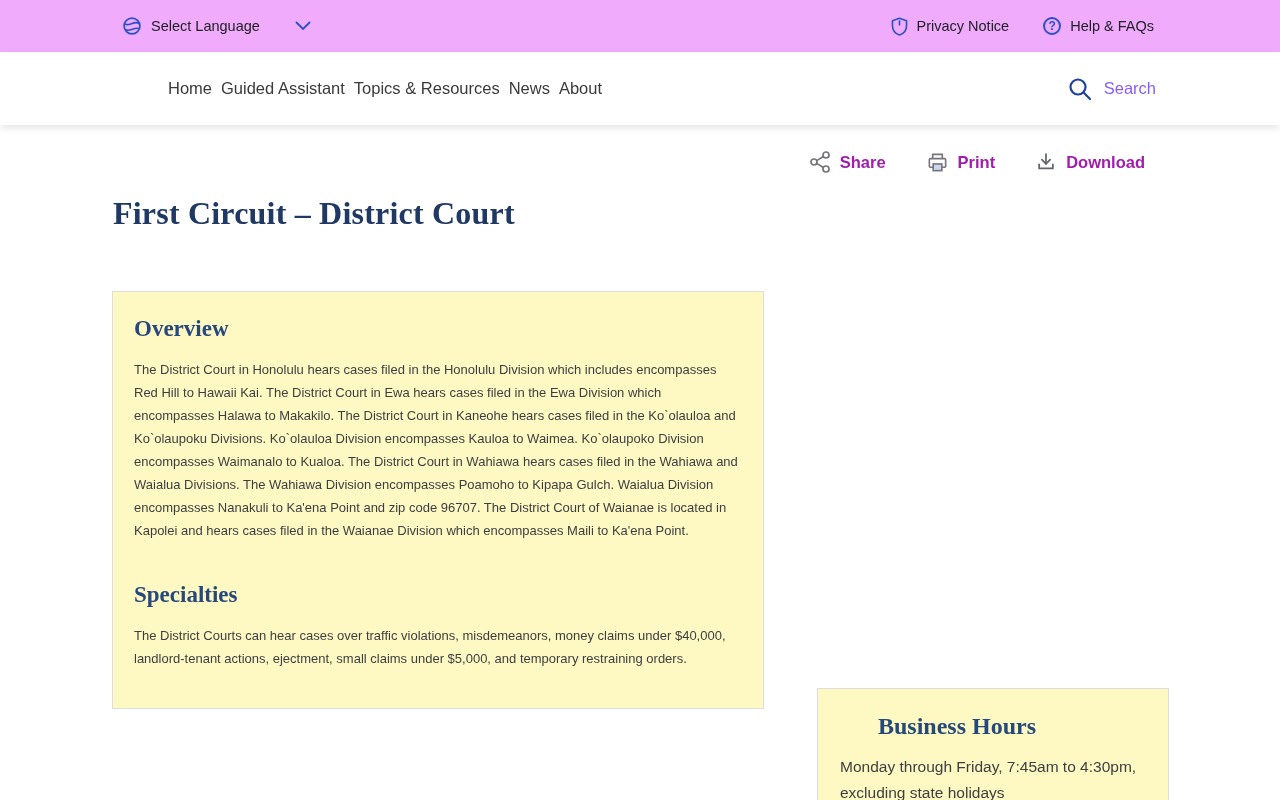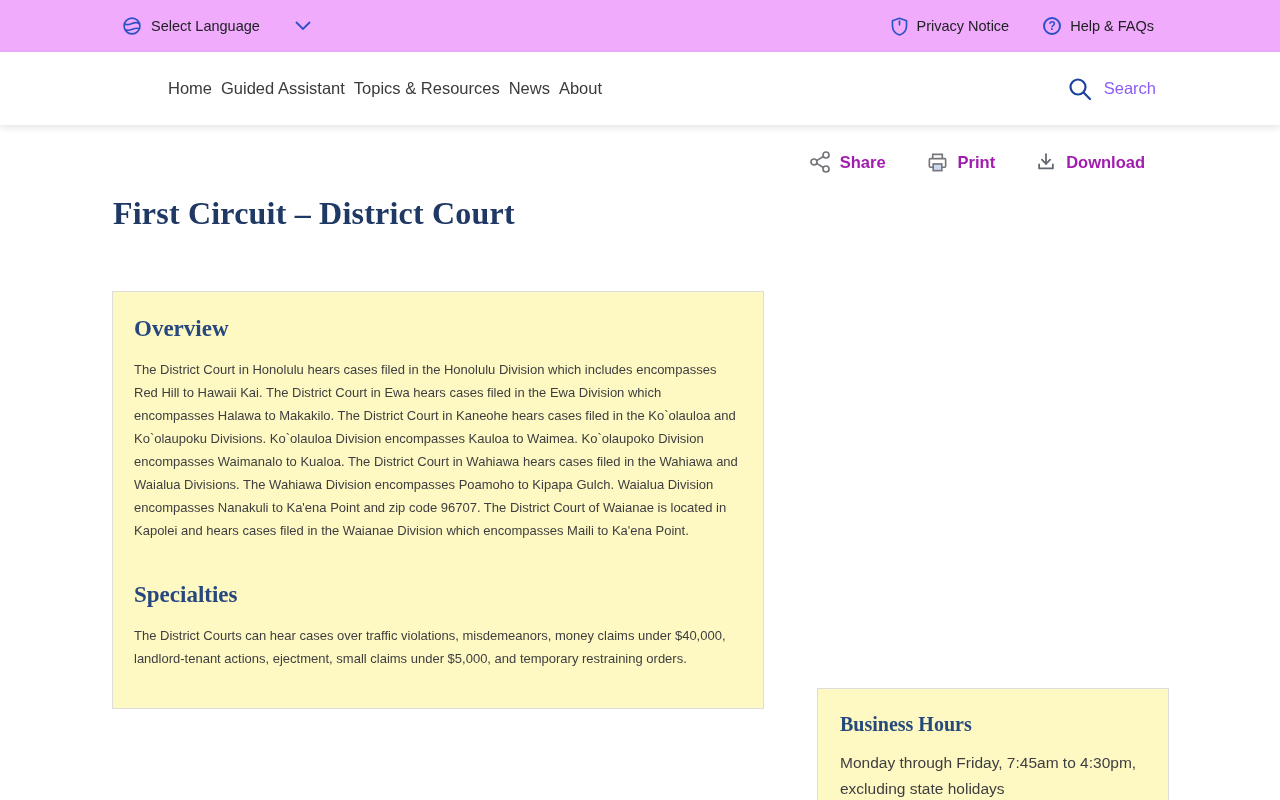--- a/index.html
+++ b/index.html
@@ -51,22 +51,22 @@
 
   .card { background:#fef9c3; border:1px solid #ddddde; }
   .main-card { width:652px; padding:24px 21px 38px 21px; }
   .section + .section { margin-top:40px; }
   .section-heading { font-family:"Liberation Serif", serif; font-size:23px;
                      font-weight:600; color:#27477f; }
   .section-body { margin-top:16px; font-size:13px; line-height:23px;
                   color:#3e3e40; max-width:612px; }
 
   .side-card { width:352px; margin-top:397px; padding:24px 22px 30px 22px; }
-  .side-heading { font-family:"Liberation Serif", serif; font-size:20px;
-                  font-weight:600; color:#25497a; }
+  .side-heading { font-family:"Liberation Serif", serif; font-size:24px;
+                  font-weight:600; color:#25497a;margin-left:38px; }
   .side-body { margin-top:14px; font-size:15.5px; line-height:26px; color:#3e3e40; }
 
   svg { display:block; }
 </style>
 </head>
 <body>
 
 <div class="topbar">
   <div class="container">
     <div class="topbar-left">

